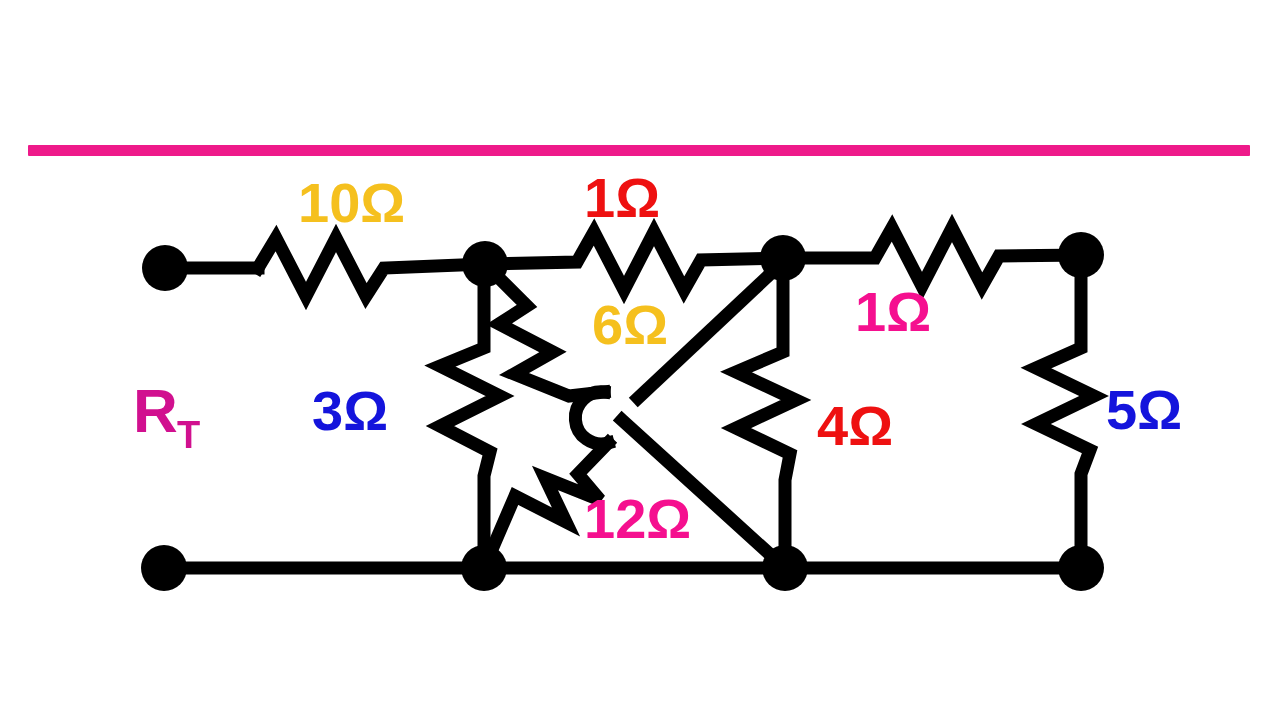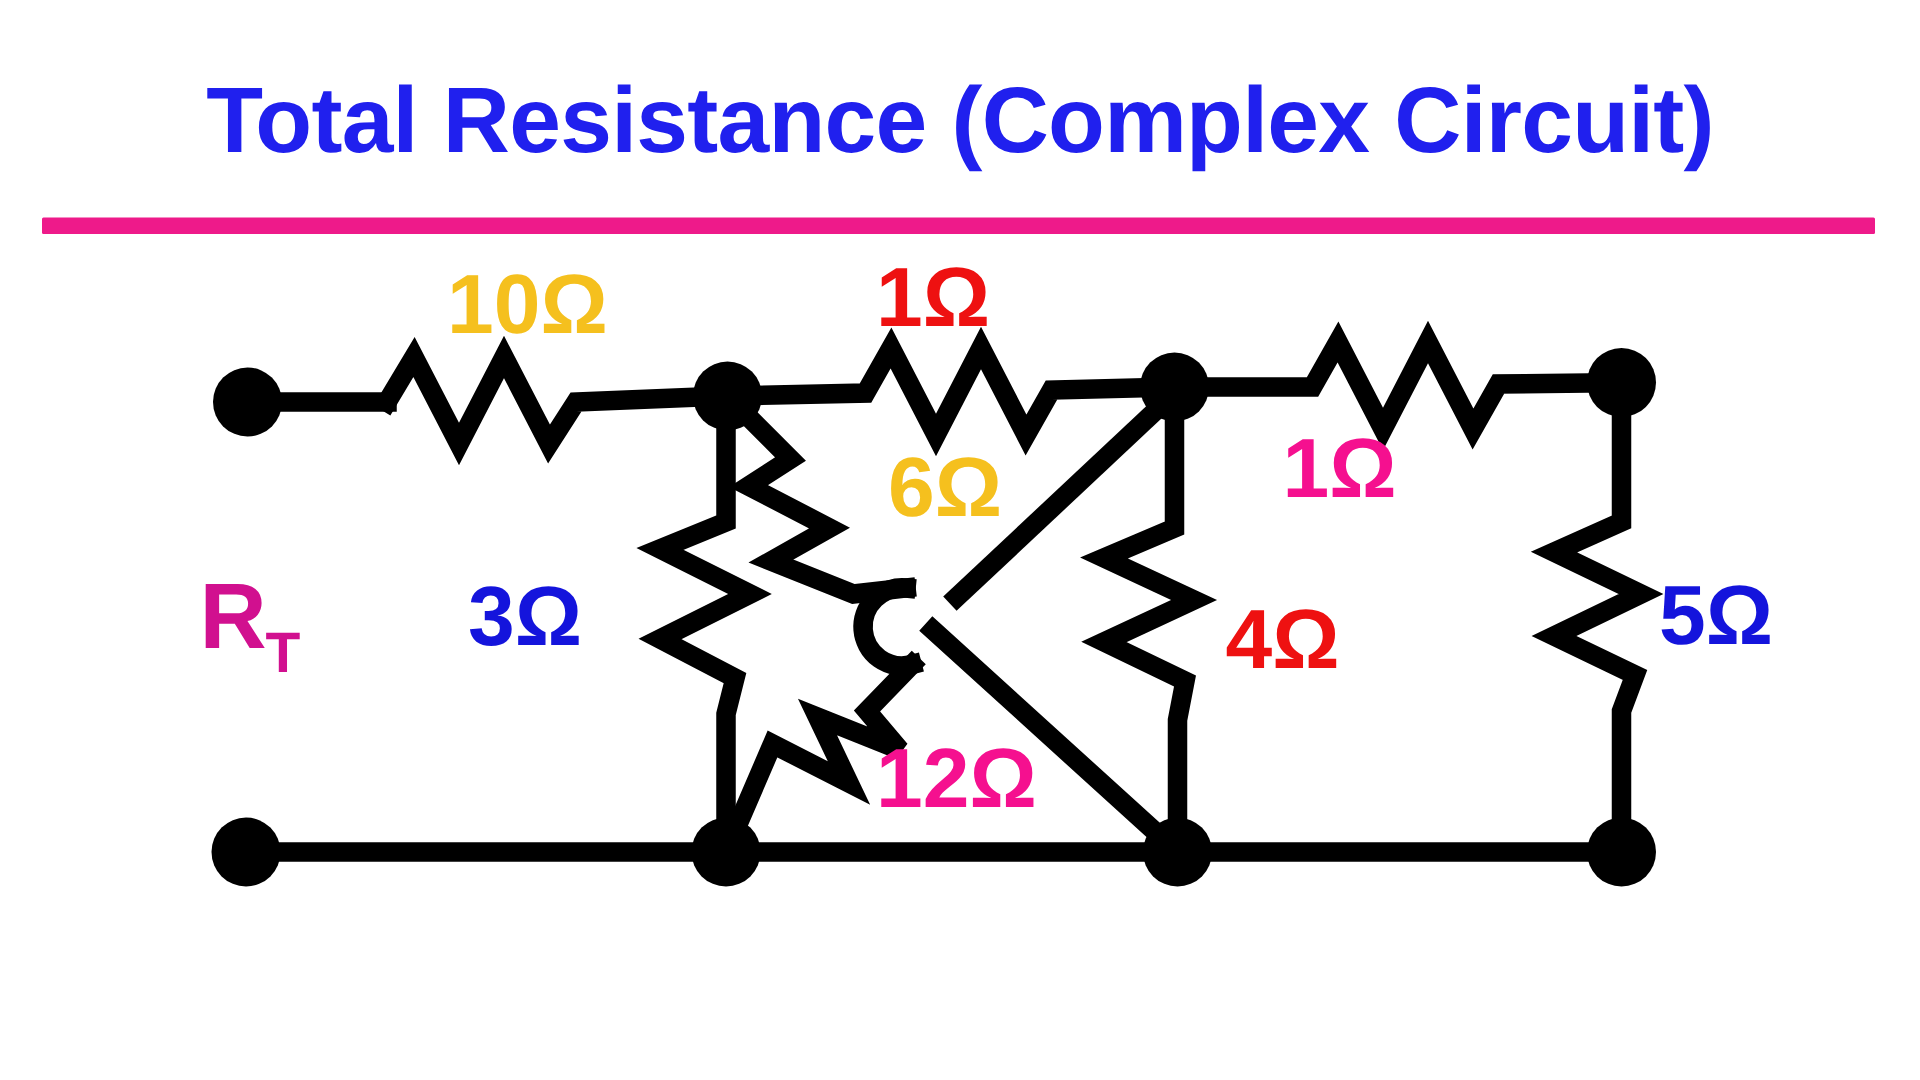--- a/index.html
+++ b/index.html
@@ -74,21 +74,20 @@
     font-family: "Liberation Sans", sans-serif;
     font-weight: bold;
     font-size: 38px;
   }
 </style>
 </head>
 <body>
 
 <div id="page">
 
-  <div id="title">Total Resistance (Complex Circuit)</div>
   <div id="title-underline"></div>
 
   <svg id="circuit-svg" viewBox="0 0 1280 720">
 
     <path class="wire" d="M 165 268 L 258 268"></path>
 
     <path class="wire" d="M 258 268 L 276 238 L 306 296 L 336 238 L 366 296 L 384 268 L 485 264"></path>
 
     <path class="wire" d="M 485 264 L 577 262 L 594 232 L 624 290 L 654 232 L 684 290 L 701 260 L 783 258"></path>
 

